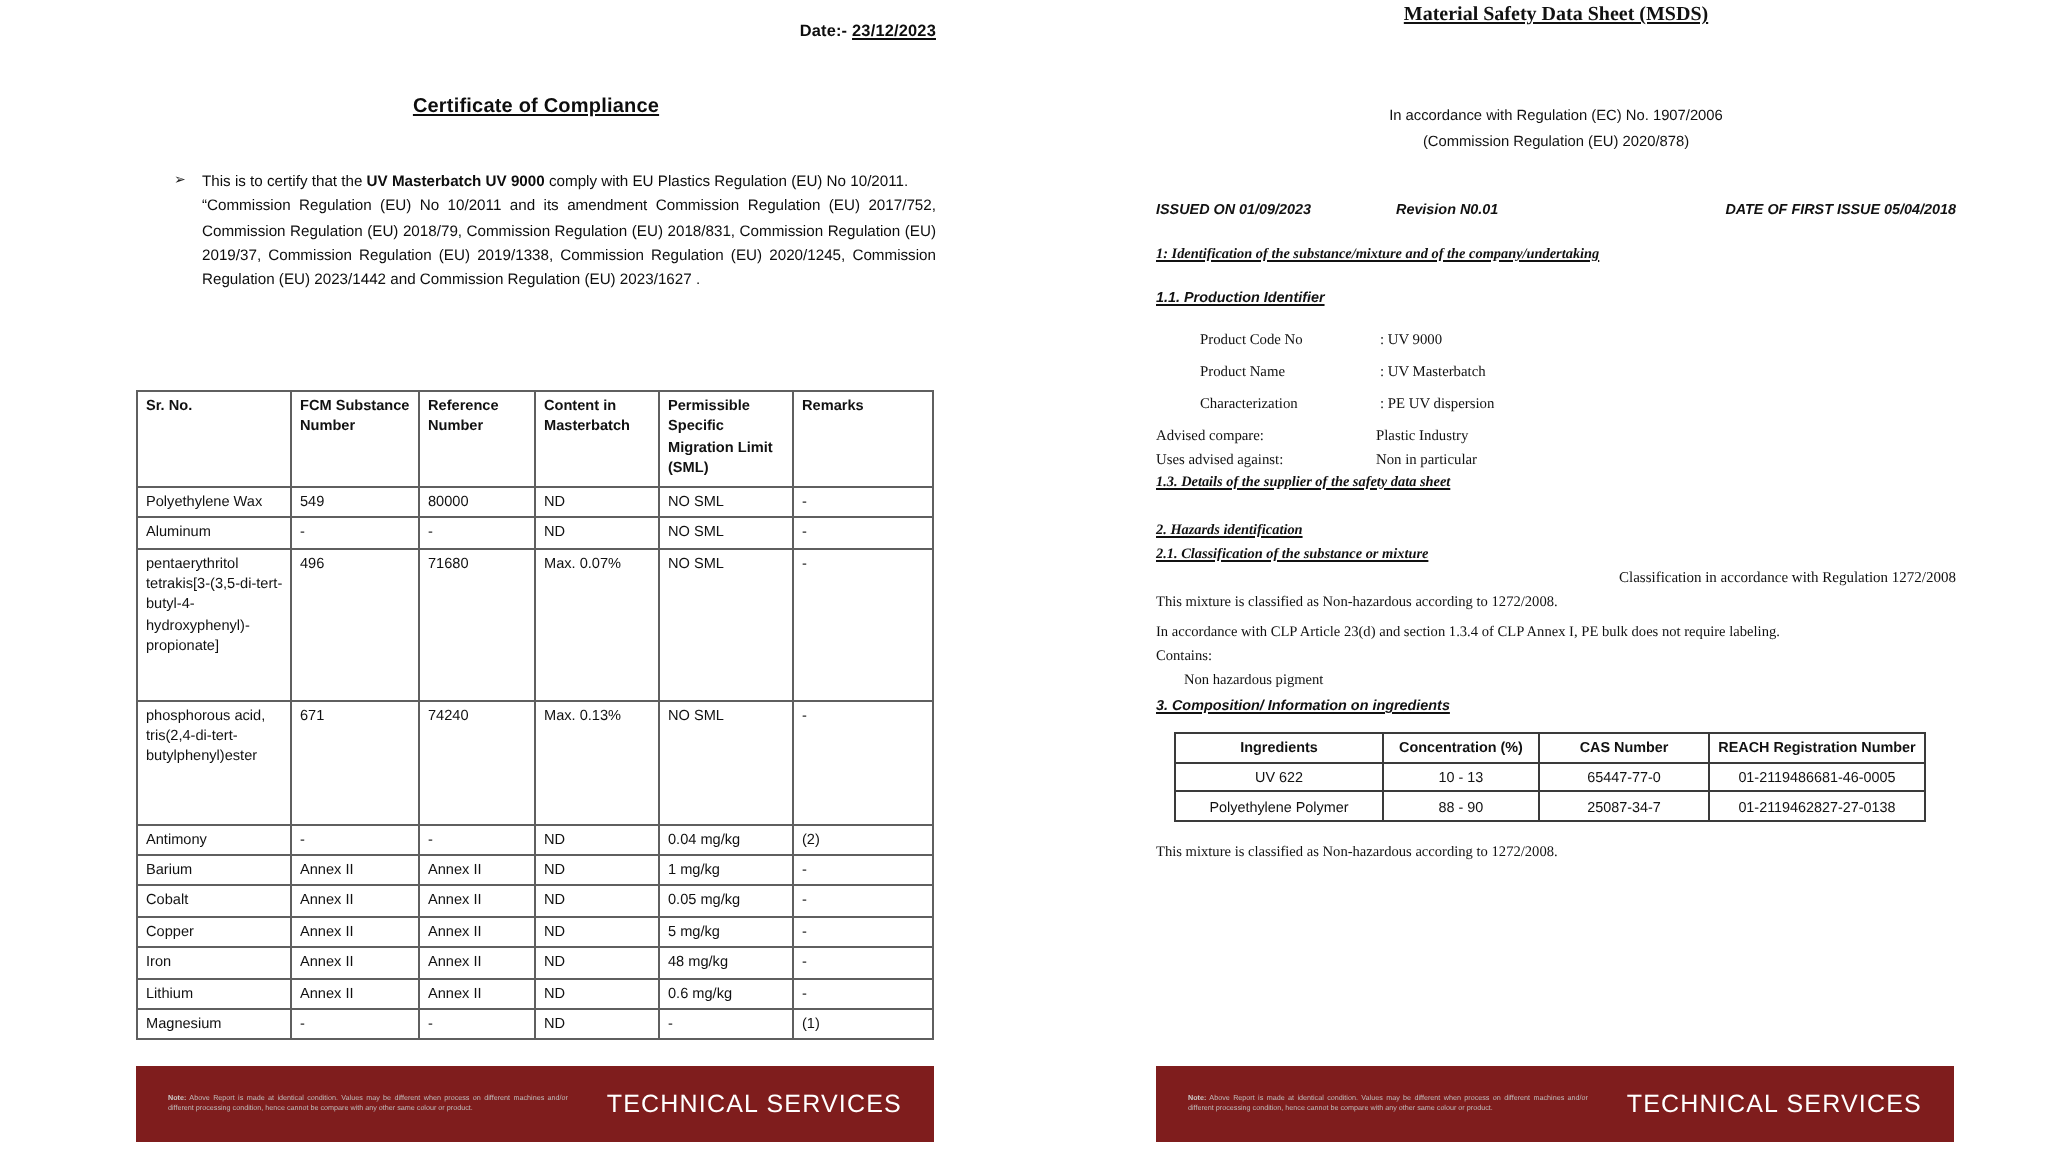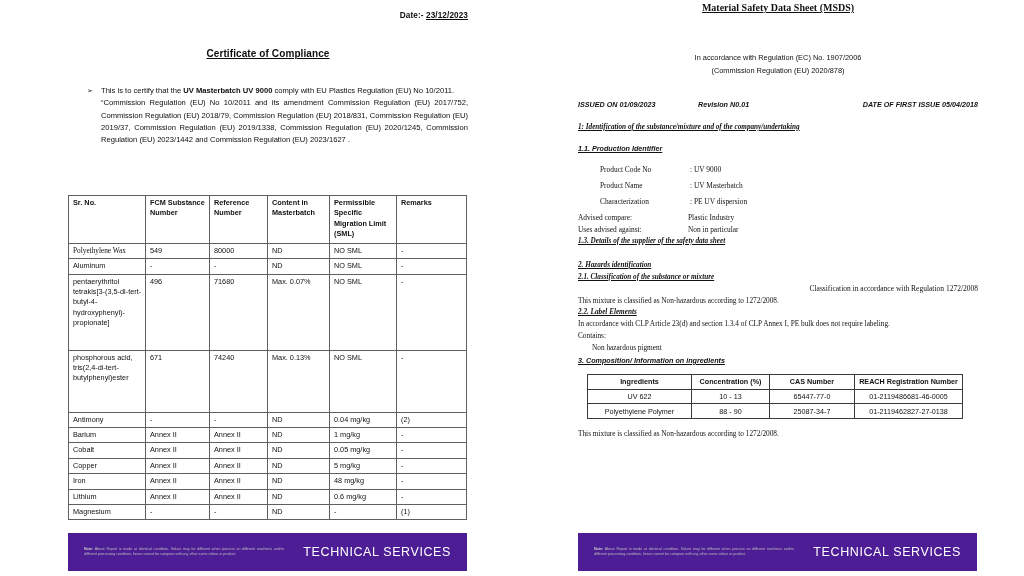--- a/index.html
+++ b/index.html
@@ -97,38 +97,37 @@
     font-weight: normal;
     text-align: left;
   }
   table.ltbl th {
     font-weight: bold;
     height: 48px;
     vertical-align: top;
   }
   td.name-cell {
     text-align: left;
-    font-family: Liberation Serif, serif;
   }
   td.name-center {
     text-align: center;
     padding-left: 2px; padding-right: 2px;
   }
   .c1 { width: 77px; }
   .c2 { width: 64px; }
   .c3 { width: 58px; }
   .c4 { width: 62px; }
   .c5 { width: 67px; }
   .c6 { width: 70px; }
 
   
   .footer-banner {
     position: absolute;
     height: 38px;
-    background: #4c1d95;
+    background: #7f1d1d;
     display: flex;
     align-items: center;
   }
   .footer-note {
     font-size: 3.6px;
     line-height: 1.45;
     color: #bfbdbb;
     margin-left: 16px;
     width: 200px;
     text-align: justify;
@@ -429,21 +428,20 @@
 
     <div style="height:16px"></div>
     <div class="sec-head">2. Hazards identification</div>
     <div style="height:4px"></div>
     <div class="sec-head">2.1. Classification of the substance or mixture</div>
     <div style="height:3px"></div>
     <div class="bold-ser">Classification in accordance with Regulation 1272/2008</div>
     <div style="height:3px"></div>
     <div class="p-ser">This mixture is classified as Non-hazardous according to 1272/2008.</div>
     <div style="height:3px"></div>
-    <div class="sec-head">2.2. Label Elements</div>
     <div style="height:3px"></div>
     <div class="p-ser">In accordance with CLP Article 23(d) and section 1.3.4 of CLP Annex I, PE bulk does not require labeling.</div>
     <div style="height:3px"></div>
     <div class="p-ser">Contains:</div>
     <div style="height:3px"></div>
     <div class="p-ser" style="padding-left:14px">Non hazardous pigment</div>
 
     <div style="height:4px"></div>
     <div class="sec-head-sans">3.  Composition/ Information on ingredients</div>
 

